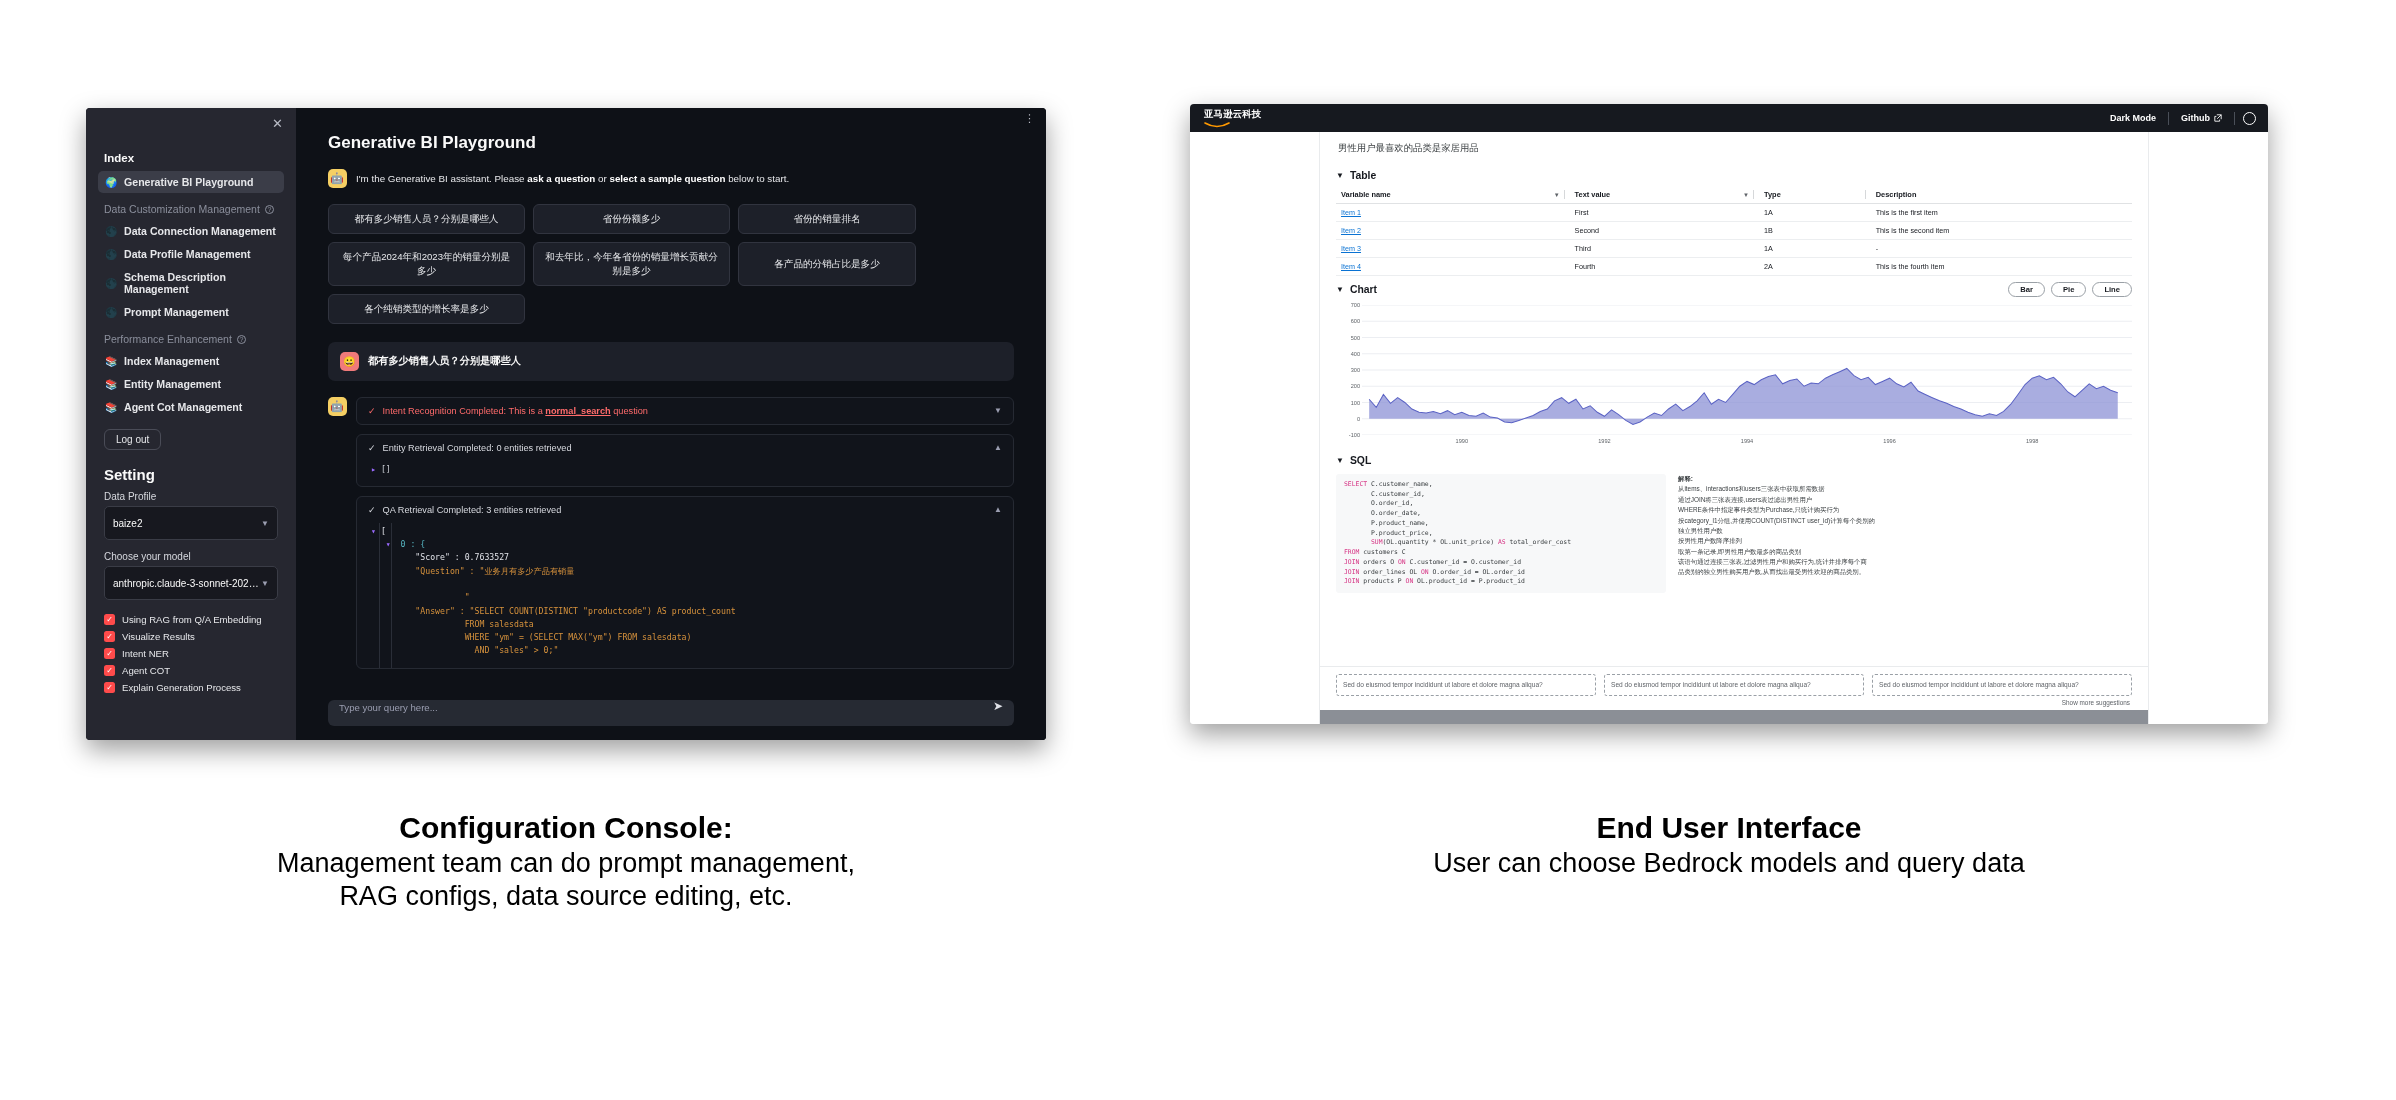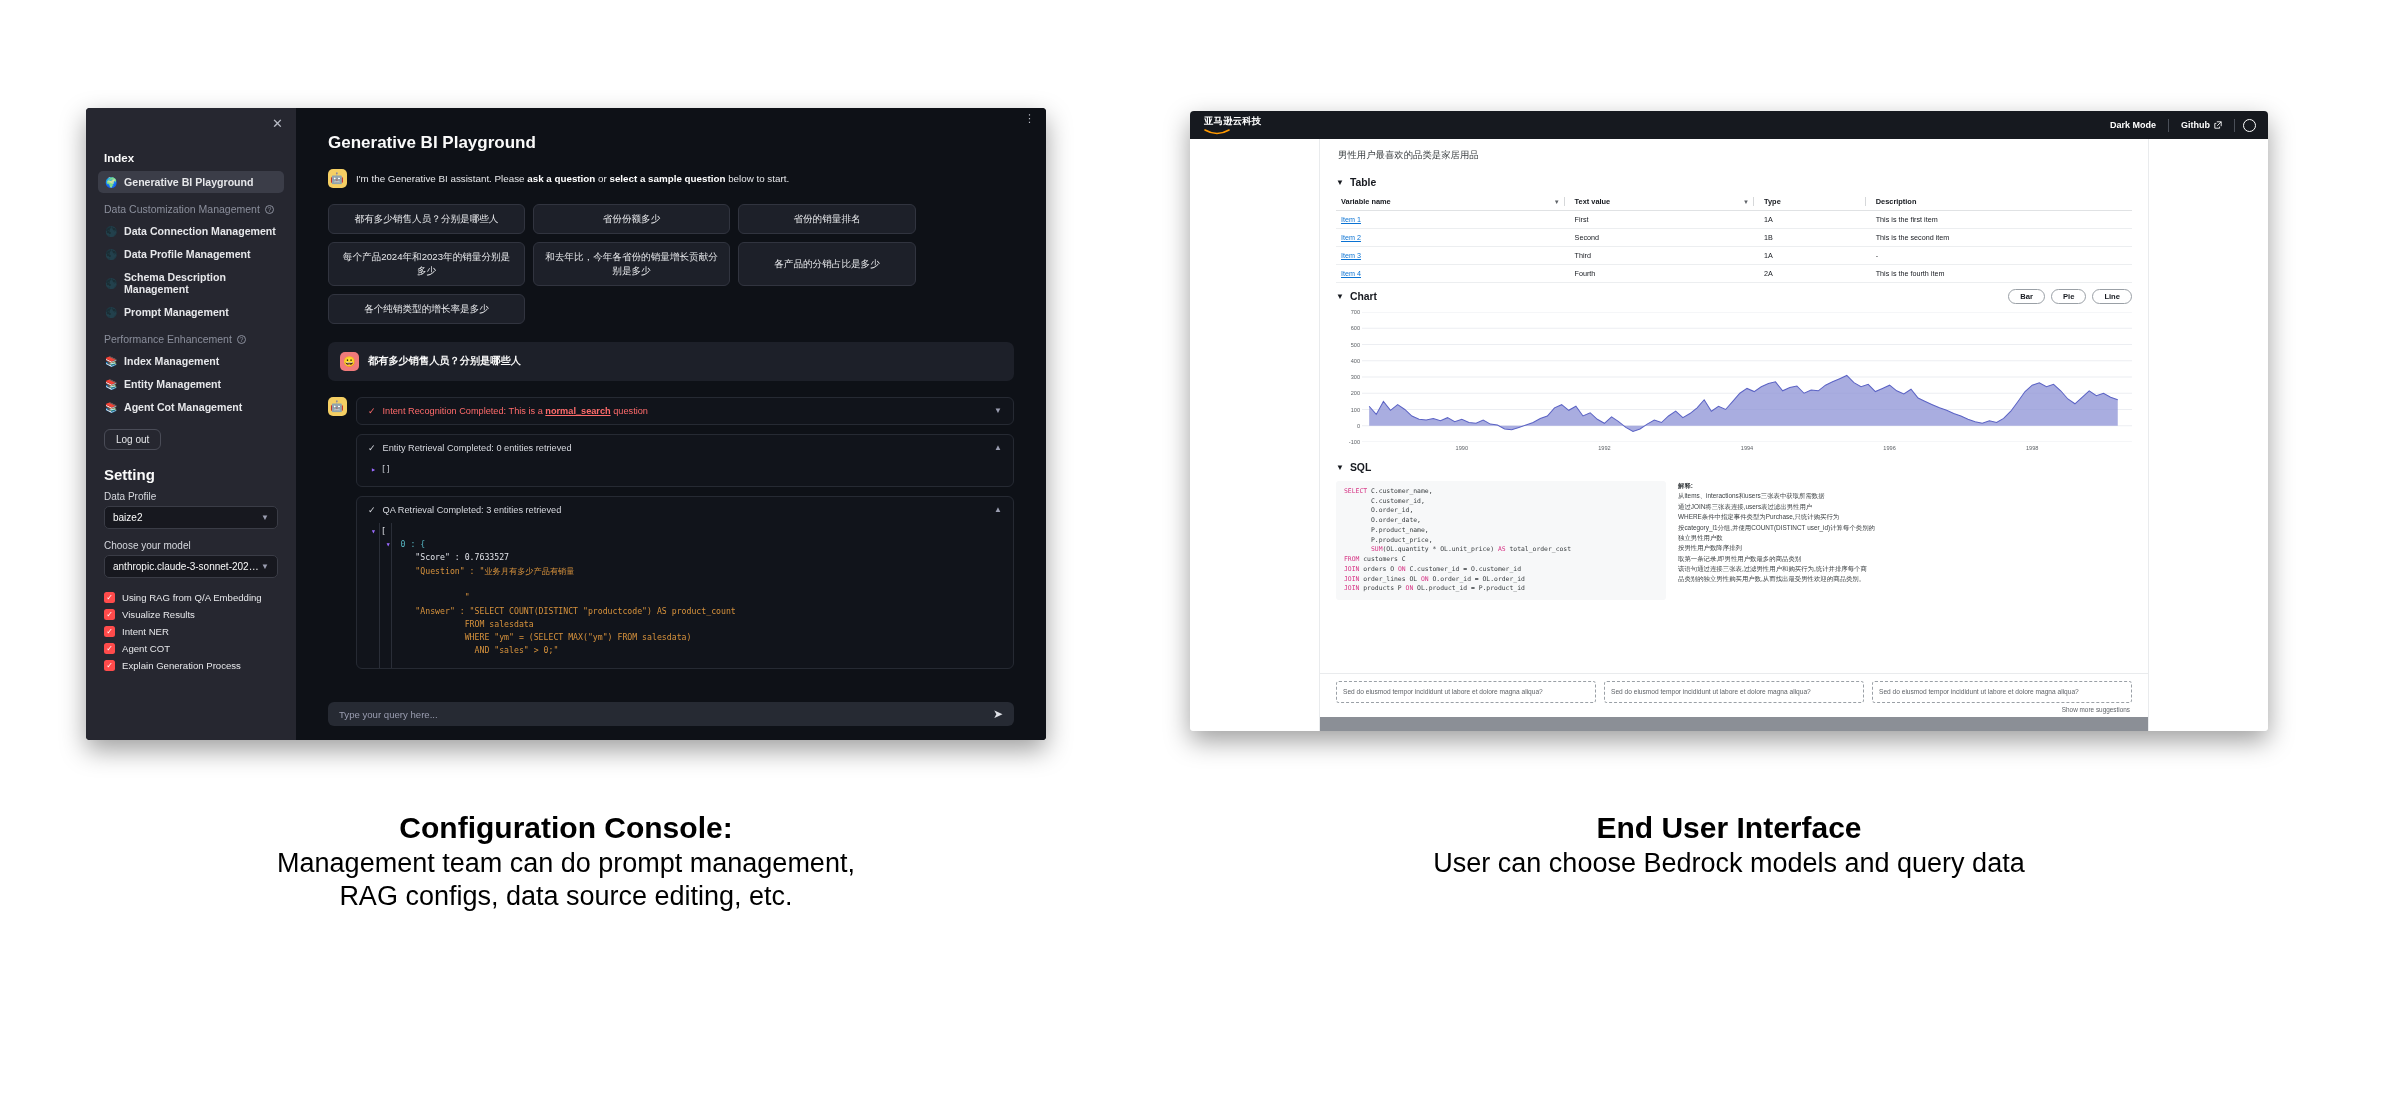--- a/index.html
+++ b/index.html
@@ -71,21 +71,21 @@
   }
   .l-setting-title {
     color: #fafafa; font-size: 15px; font-weight: 700;
     padding: 16px 18px 8px 18px;
   }
   .l-field-label { color: #d6d8de; font-size: 10px; padding: 0 18px 4px 18px; }
   .l-select {
     margin: 0 18px 11px 18px; height: 23px;
     background: #17181f; border: 1px solid #3a3c46; border-radius: 5px;
     display: flex; align-items: center; justify-content: space-between;
-    padding: 0 8px; color: #fafafa; font-size: 10px; cursor: pointer;
+    padding: 16px 8px; color: #fafafa; font-size: 10px; cursor: pointer;
   }
   .l-chev { color: #9a9db0; font-size: 8px; }
   .l-check {
     display: flex; align-items: center; gap: 7px;
     padding: 3px 18px; color: #e6e7ea; font-size: 9.6px; cursor: pointer;
   }
   .l-box {
     width: 11px; height: 11px; border-radius: 2.5px;
     background: #ff4b4b; flex: none;
     display: flex; align-items: center; justify-content: center;
@@ -163,33 +163,33 @@
   .k-teal { color: #56b6c2; }
   .l-codewrap { position: relative; }
   .l-gutter {
     position: absolute; left: 22px; top: 0; bottom: 0;
     border-left: 1px solid #2a2e38;
   }
   .l-gutter2 { left: 34px; }
 
   .l-inputbar { flex: none; padding: 6px 32px 14px 32px; background: #0e1117; }
   .l-input {
-    height: 24px; background: #262a33; border-radius: 6px;
-    display: flex; align-items: center; padding: 4px 11px;
+    height: 14px; background: #262a33; border-radius: 6px;
+    display: flex; align-items: flex-end; padding: 13px 11px;
   }
   .l-input input {
     flex: 1; background: transparent; border: none; outline: none;
     color: #fafafa; font-size: 9.6px; font-family: inherit;
   }
   .l-input input::placeholder { color: #9a9db0; }
   .l-send { color: #e0e2e8; font-size: 12px; cursor: pointer; }
 
   
   #right-window {
-    left: 1190px; top: 111px; width: 1078px; height: 620px;
+    left: 1190px; top: 104px; width: 1078px; height: 620px;
     background: #ffffff;
     display: flex; flex-direction: column;
   }
   .r-header {
     height: 28px; flex: none; background: #16191f;
     display: flex; align-items: center;
     padding: 0 12px 0 14px;
   }
   .r-brand { display: flex; flex-direction: column; gap: 1px; }
   .r-brand-cn { color: #ffffff; font-size: 9.4px; font-weight: 700; letter-spacing: .2px; }

